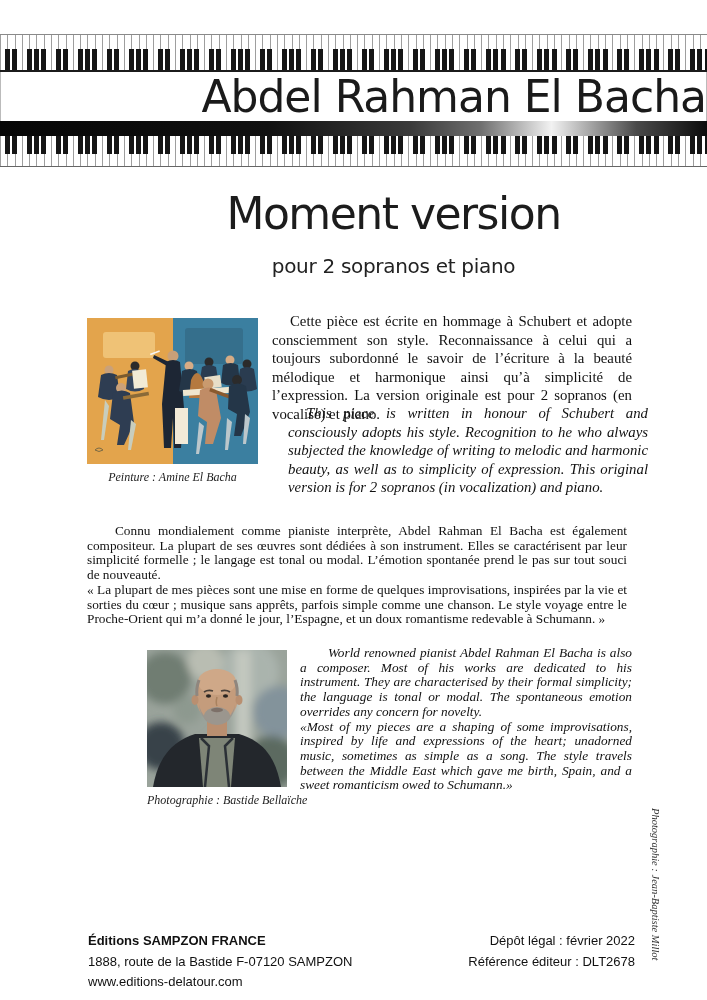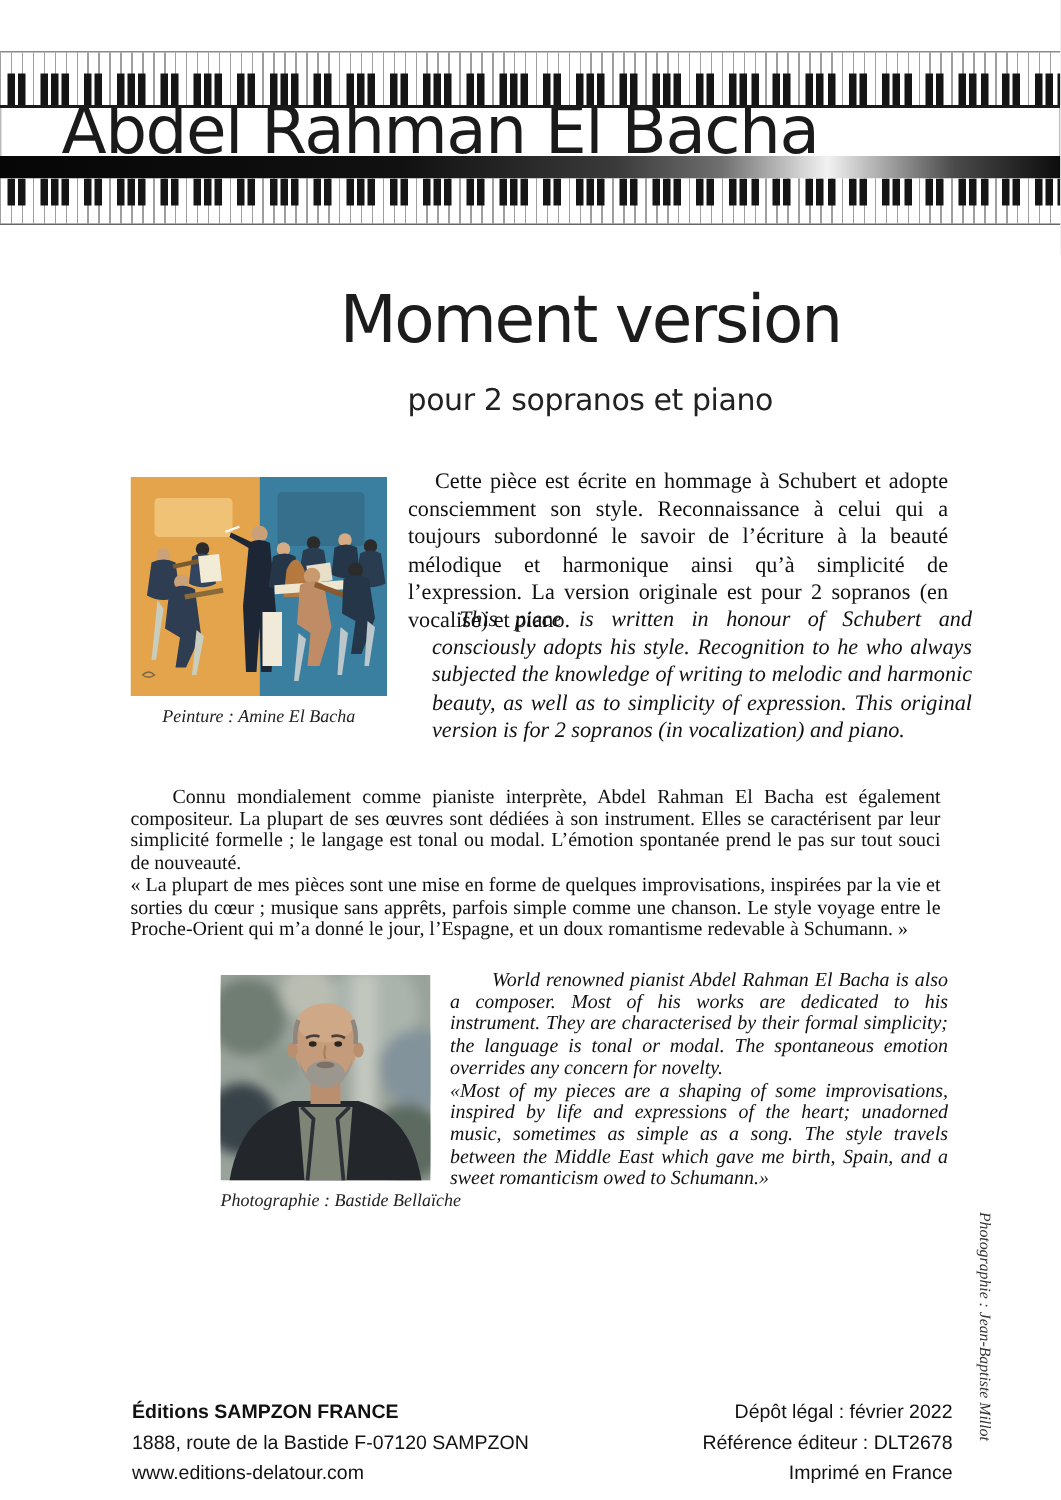--- a/index.html
+++ b/index.html
@@ -8,21 +8,21 @@
     background:#ffffff;overflow:hidden;
     font-family:"Liberation Serif",serif;color:#111;
   }
   
   .banner{position:absolute;left:0;top:34px;width:707px;}
   .kb{position:relative;width:707px;overflow:hidden;
       background:repeating-linear-gradient(90deg,#9e9e9e 0,#9e9e9e 1px,#ffffff 1px,#ffffff 7.29px);}
   .kb-top{height:37px;border-top:1.5px solid #8a8a8a;}
   .kb-top::after{content:"";position:absolute;left:0;bottom:0;width:100%;height:2.5px;background:#1b1b1b;}
   .kb-top .bkey{position:absolute;bottom:2.5px;width:5px;height:21px;background:#151515;}
-  .artist-band{height:32px;display:flex;align-items:center;justify-content:flex-start;
+  .artist-band{height:49px;display:flex;align-items:center;justify-content:flex-end;
       border-left:1px solid #bbb;border-right:1px solid #bbb;padding-left:40px;}
   .artist-band span{
       font-family:"DejaVu Sans","Liberation Sans",sans-serif;
       font-size:44px;letter-spacing:-1px;color:#1a1a1a;line-height:1;white-space:nowrap;}
   .grad-band{height:15px;
       background:linear-gradient(90deg,#060606 0%,#111 38%,#3a3a3a 58%,#6f6f6f 68%,#f2f2f2 78%,#4a4a4a 90%,#0c0c0c 100%);}
   .kb-bottom{height:30px;border-bottom:1.5px solid #666;}
   .kb-bottom .bkey{position:absolute;top:0;width:5px;height:18px;background:#151515;}
   
   .heading{position:absolute;left:80px;right:0;top:190px;text-align:center;}
@@ -336,17 +336,16 @@
 
   <div class="footer">
     <div class="left">
       <div class="bold">Éditions SAMPZON FRANCE</div>
       <div>1888, route de la Bastide F-07120 SAMPZON</div>
       <div>www.editions-delatour.com</div>
     </div>
     <div class="right">
       <div>Dépôt légal : février 2022</div>
       <div>Référence éditeur : DLT2678</div>
-      <div>Imprimé en France</div>
     </div>
   </div>
 
 </div>
 
 </body></html>

